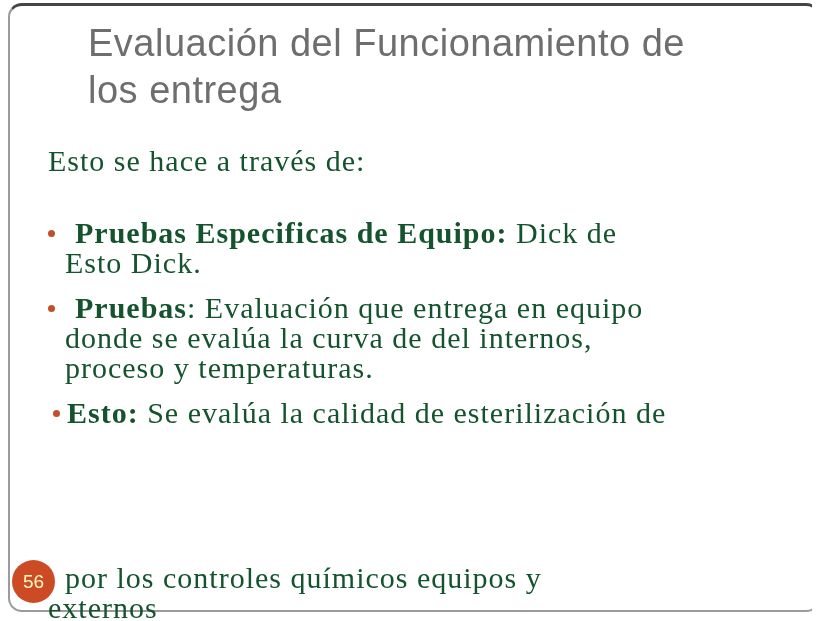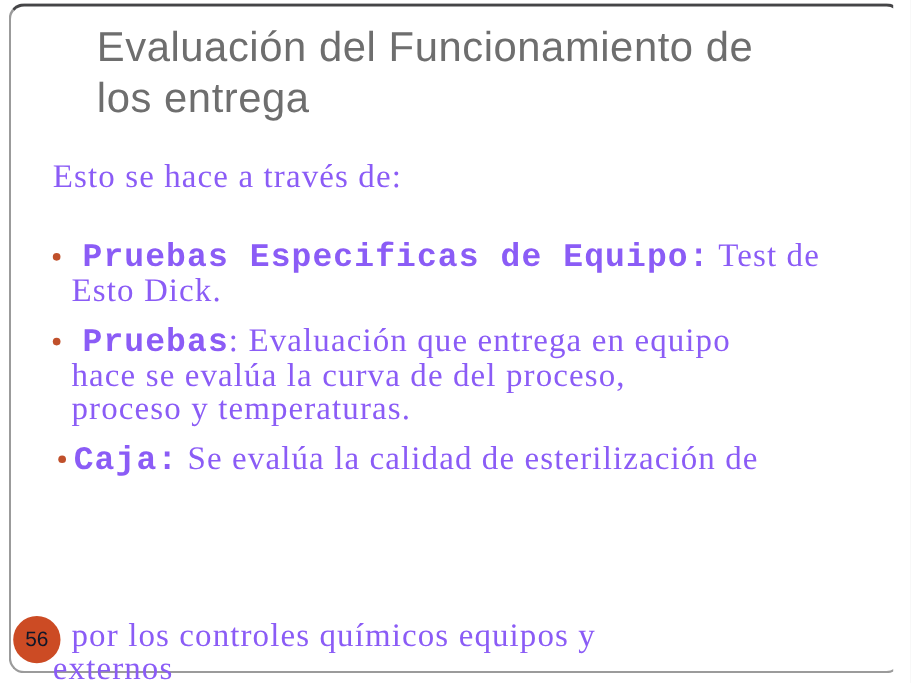--- a/index.html
+++ b/index.html
@@ -40,21 +40,21 @@
     line-height: 47px;
     color: #6e6e6e;
     letter-spacing: 0.5px;
     z-index: 1;
   }
   .title .tline { display: block; }
   .body-text {
     font-size: 30px;
     line-height: 30px;
     letter-spacing: 1px;
-    color: #8b5cf6;
+    color: #14532d;
   }
   .intro {
     position: absolute;
     left: 48px;
     top: 146px;
     margin: 0;
     z-index: 1;
   }
   .bullets {
     position: absolute;
@@ -87,71 +87,71 @@
   .line { display: block; }
   .line.first { text-indent: 10px; }
   .continuation {
     position: absolute;
     left: 48px;
     top: 563px;
     margin: 0;
     z-index: 1;
   }
   .continuation .line.first { text-indent: 17px; }
-  b { font-weight: 700; font-family: Liberation Mono, monospace; }
+  b { font-weight: 700; }
   .badge {
     position: absolute;
     left: 12px;
     top: 560px;
     width: 43px;
     height: 43px;
     border-radius: 50%;
     background: #cc4b24;
     display: flex;
     align-items: center;
     justify-content: center;
     z-index: 2;
     font-family: "Liberation Sans", "DejaVu Sans", sans-serif;
     font-size: 19px;
-    color: #0f172a;
+    color: #fef9c3;
   }
 </style>
 </head>
 <body>
 
 <div class="slide">
 
   <div class="frame"></div>
 
   <h1 class="title">
     <span class="tline">Evaluación del Funcionamiento de</span>
     <span class="tline">los entrega</span>
   </h1>
 
   <p class="intro body-text">Esto se hace a través de:</p>
 
   <ul class="bullets body-text">
 
     <li>
       <span class="dot"></span>
-      <span class="line first"><b>Pruebas Especificas de Equipo:</b><span> Test de</span></span>
+      <span class="line first"><b>Pruebas Especificas de Equipo:</b><span> Dick de</span></span>
       <span class="line">Esto Dick.</span>
     </li>
 
     <li>
       <span class="dot"></span>
       <span class="line first"><b>Pruebas</b><span>: Evaluación que entrega en equipo</span></span>
-      <span class="line">hace se evalúa la curva de del proceso,</span>
+      <span class="line">donde se evalúa la curva de del internos,</span>
       <span class="line">proceso y temperaturas.</span>
     </li>
 
 
     <li class="outdent">
       <span class="dot"></span>
-      <span class="line first"><b>Caja:</b><span> Se evalúa la calidad de esterilización de</span></span>
+      <span class="line first"><b>Esto:</b><span> Se evalúa la calidad de esterilización de</span></span>
     </li>
 
   </ul>
 
   <p class="continuation body-text">
     <span class="line first">por los controles químicos equipos y</span>
     <span class="line">externos</span>
   </p>
 
   <div class="badge">

